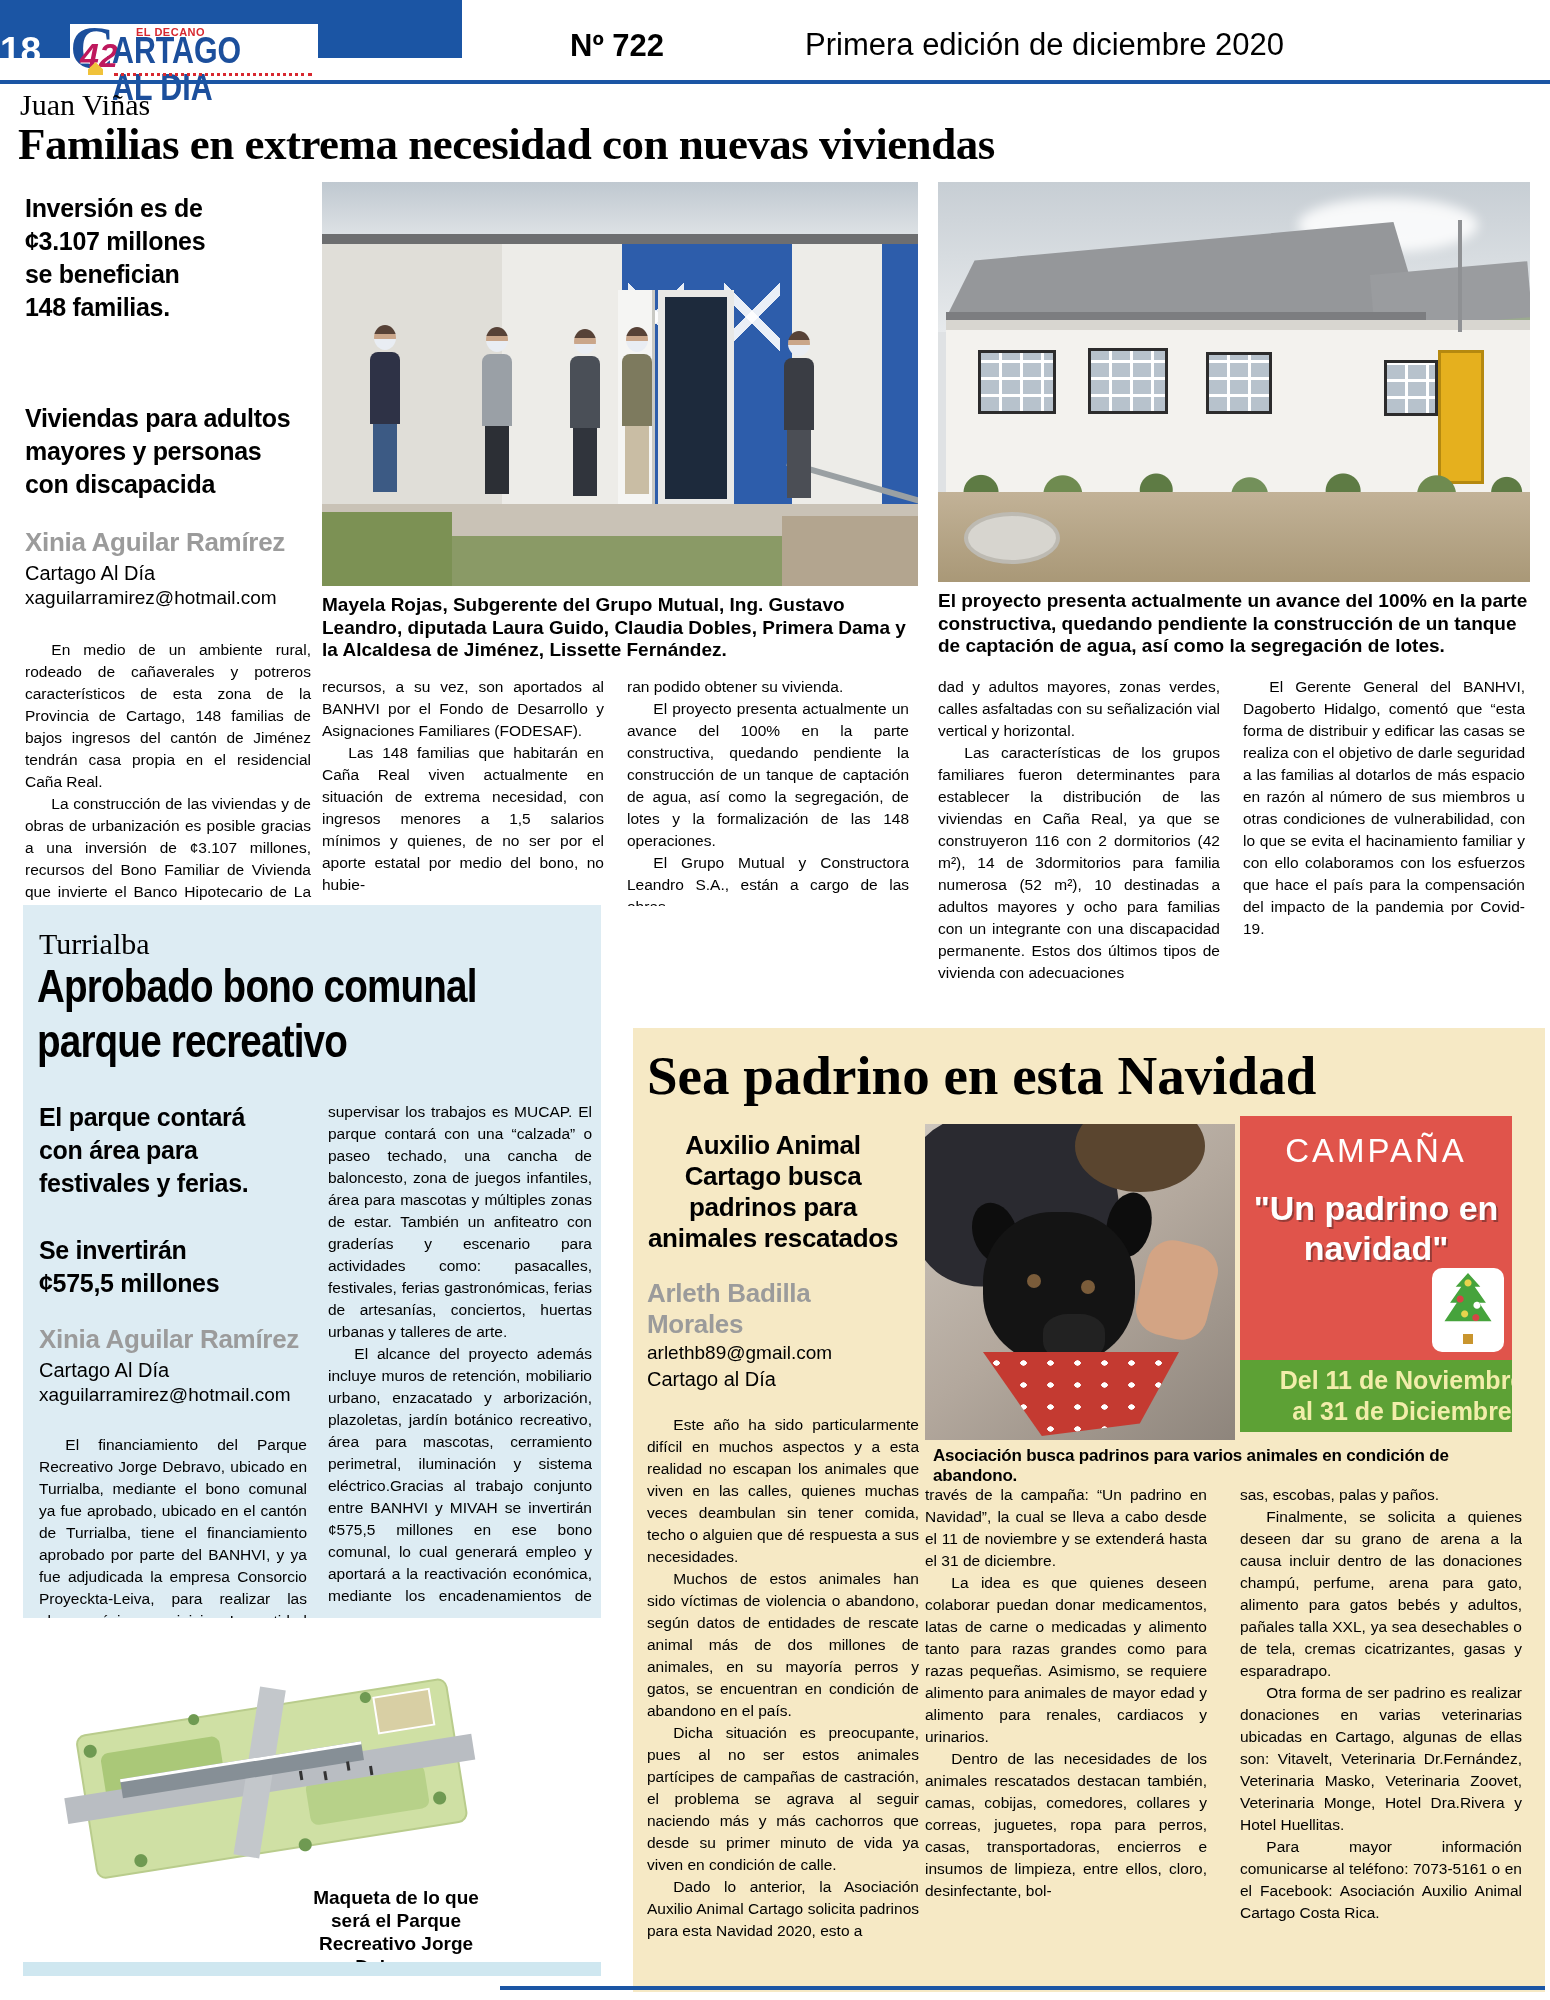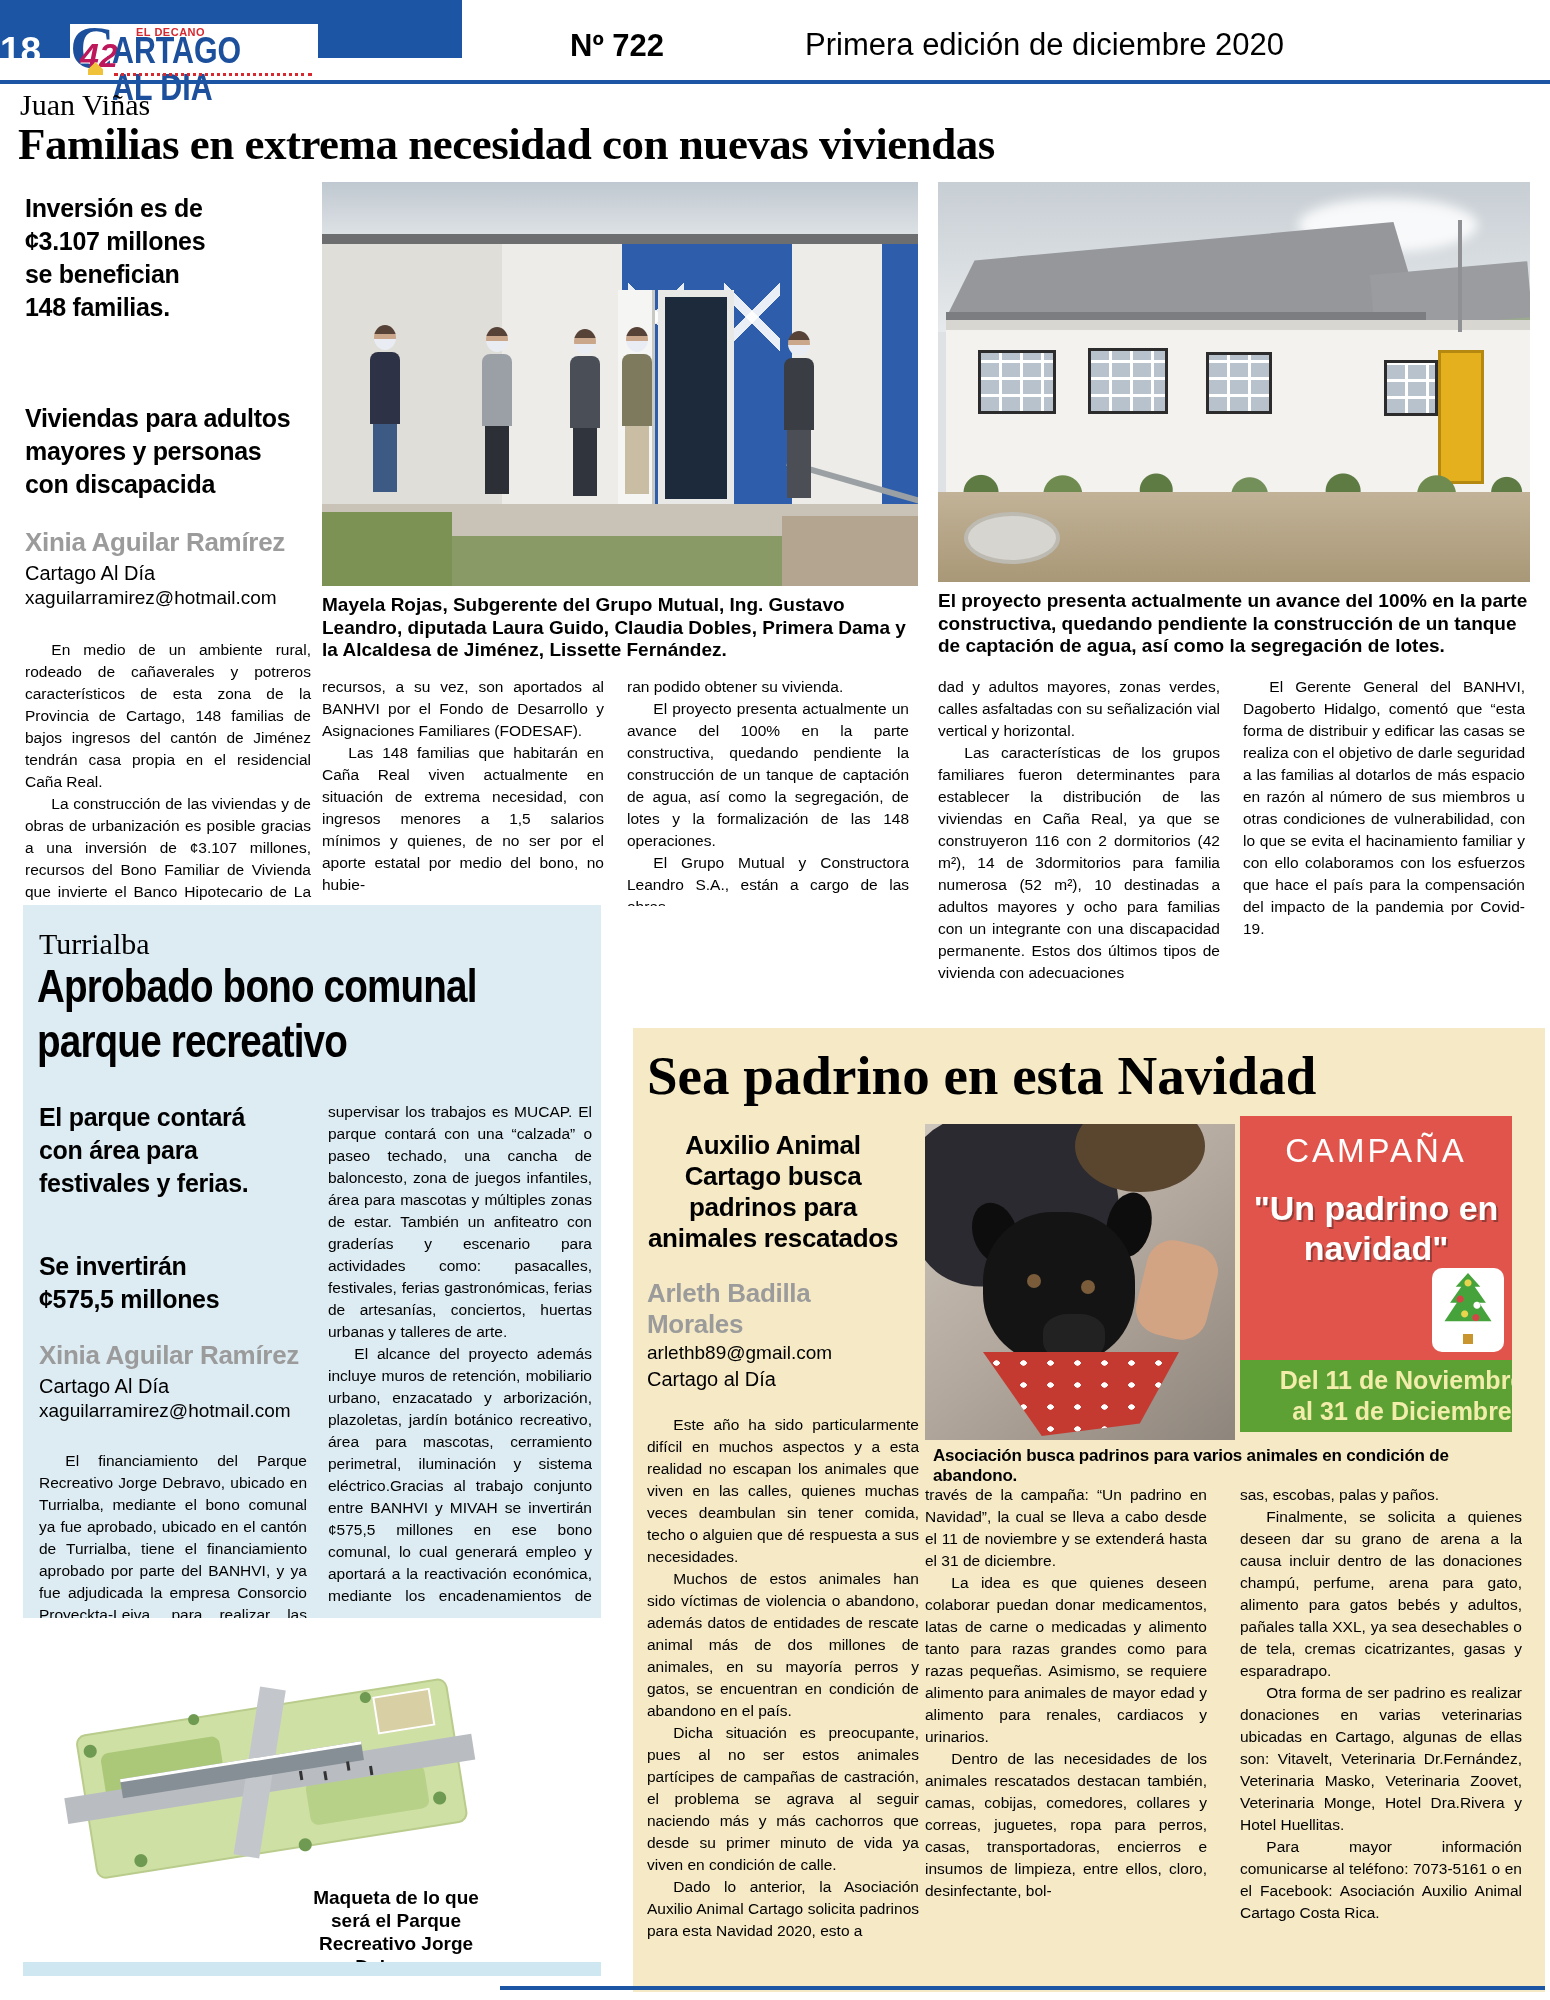--- a/index.html
+++ b/index.html
@@ -92,21 +92,21 @@
      radial-gradient(circle at 96% 55%,#5e7b44 0 15px,transparent 16px);}
   .p2-ground{left:0;top:310px;width:592px;height:90px;background:linear-gradient(#c2b297,#a99877);}
   .p2-tank{left:26px;top:330px;width:96px;height:52px;background:#d7d5cf;border:4px solid #bdbab2;border-radius:50%;box-sizing:border-box;}
   .p2-pole{left:520px;top:38px;width:4px;height:112px;background:#8f9194;}
   
   .t-box{left:23px;top:905px;width:578px;height:713px;background:#ddecf3;overflow:hidden;}
   .t-kicker{left:16px;top:22px;}
   .t-headline{left:14px;top:54px;width:560px;font-weight:bold;font-size:46px;line-height:55px;white-space:pre-line;
               transform:scaleX(.84);transform-origin:left;letter-spacing:-1px;}
   .t-left{left:16px;top:196px;width:268px;}
-  .t-left .deck1{margin-bottom:50px;}
+  .t-left .deck1{margin-bottom:34px;}
   .t-left .deck2{margin-bottom:24px;}
   .t-left .byline{margin-bottom:28px;}
   .t-right{left:305px;top:196px;width:264px;height:500px;overflow:hidden;}
   .maq{left:55px;top:1630px;width:430px;height:300px;background:#fff;overflow:hidden;}
   .maq-rot{position:absolute;left:8px;top:18px;width:412px;height:252px;transform:rotate(-9deg);}
   .m-lawn{left:20px;top:58px;width:372px;height:142px;background:#cfe0a4;border-radius:10px;border:2px solid #b9cc8c;}
   .m-ga{left:42px;top:80px;width:120px;height:50px;background:#aac878;border-radius:8px;}
   .m-gb{left:240px;top:140px;width:120px;height:44px;background:#b7d189;border-radius:8px;}
   .m-path{left:0;top:118px;width:412px;height:26px;background:#b9bdc2;}
   .m-path2{left:184px;top:38px;width:26px;height:170px;background:#c3c7cb;transform:rotate(18deg);}
@@ -315,21 +315,21 @@
     <div class="abs n-left">
       <div class="n-subhead">Auxilio Animal Cartago busca padrinos para animales rescatados</div>
       <div class="byline">
         <div class="byl-name">Arleth Badilla Morales</div>
         <div class="byl-email">arlethb89@gmail.com</div>
         <div class="byl-org">Cartago al Día</div>
       </div>
     </div>
     <div class="n-colA">
         <p class="bp">Este año ha sido particularmente difícil en muchos aspectos y a esta realidad no escapan los animales que viven en las calles, quienes muchas veces deambulan sin tener comida, techo o alguien que dé respuesta a sus necesidades.</p>
-        <p class="bp">Muchos de estos animales han sido víctimas de violencia o abandono, además datos de entidades de rescate animal más de dos millones de animales, en su mayoría perros y gatos, se encuentran en condición de abandono en el país.</p>
+        <p class="bp">Muchos de estos animales han sido víctimas de violencia o abandono, según datos de entidades de rescate animal más de dos millones de animales, en su mayoría perros y gatos, se encuentran en condición de abandono en el país.</p>
         <p class="bp">Dicha situación es preocupante, pues al no ser estos animales partícipes de campañas de castración, el problema se agrava al seguir naciendo más y más cachorros que desde su primer minuto de vida ya viven en condición de calle.</p>
         <p class="bp">Dado lo anterior, la Asociación Auxilio Animal Cartago solicita padrinos para esta Navidad 2020, esto a</p>
       </div>
 
     <div class="abs dogp">
       <div class="abs d-jacket"></div>
       <div class="abs d-hair"></div>
       <div class="abs d-hand"></div>
       <div class="abs d-earL"></div>
       <div class="abs d-earR"></div>

